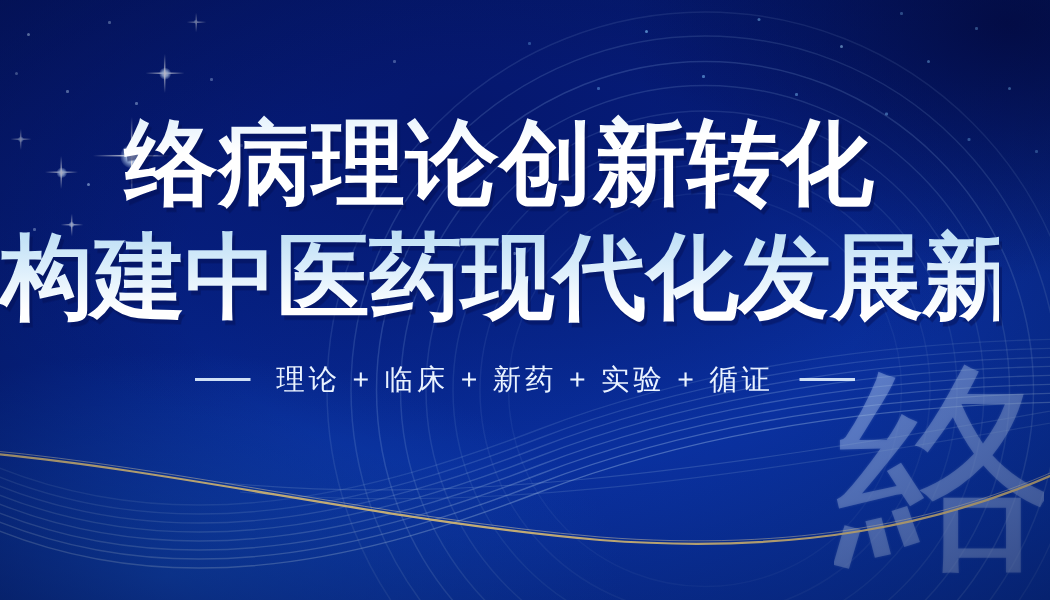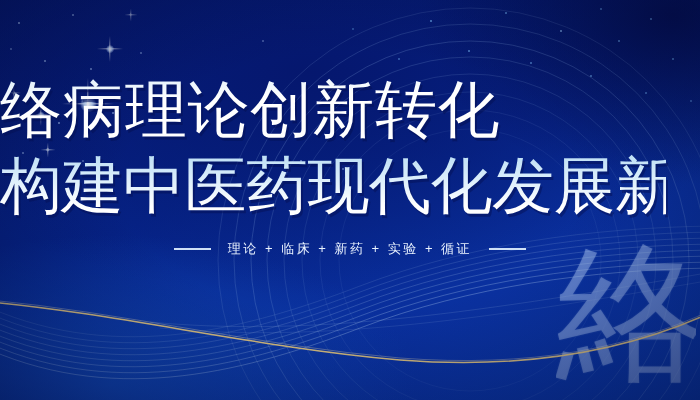--- a/index.html
+++ b/index.html
@@ -81,21 +81,22 @@
 
   
   .content {
     position: absolute;
     left: 0; top: 0;
     width: 700px; height: 400px;
   }
   .title-line {
     position: absolute;
     width: 666px;
-    font-weight: 400;
+    text-align: center;
+    font-weight: 700;
     letter-spacing: 0.5px;
     white-space: nowrap;
   }
   .title-1 {
     top: 74px;
     font-size: 62px;
     line-height: 72px;
     color: #ffffff;
     background-image: linear-gradient(178deg, #d9ecfb 0%, #ffffff 34%, #ffffff 100%);
     -webkit-background-clip: text;
@@ -123,21 +124,21 @@
     align-items: center;
     justify-content: center;
     gap: 17px;
   }
   .rule {
     width: 37px; height: 1.5px;
     background: #cfe0f6;
     flex: 0 0 auto;
   }
   .subtitle-text {
-    font-size: 13px;
+    font-size: 19px;
     color: #eaf3ff;
     letter-spacing: 2.5px;
     white-space: nowrap;
     font-weight: 400;
   }
 </style>
 </head>
 <body>
 
 <div id="banner">

